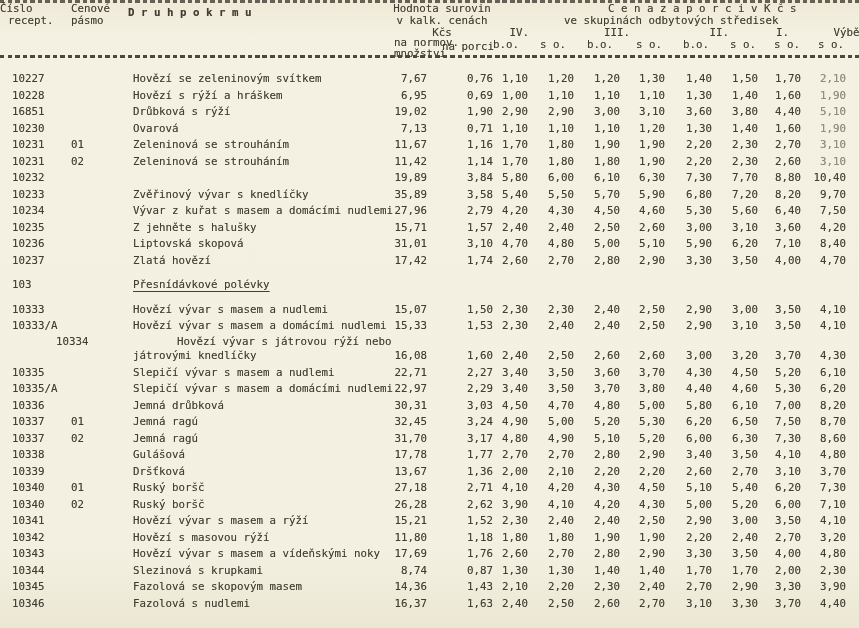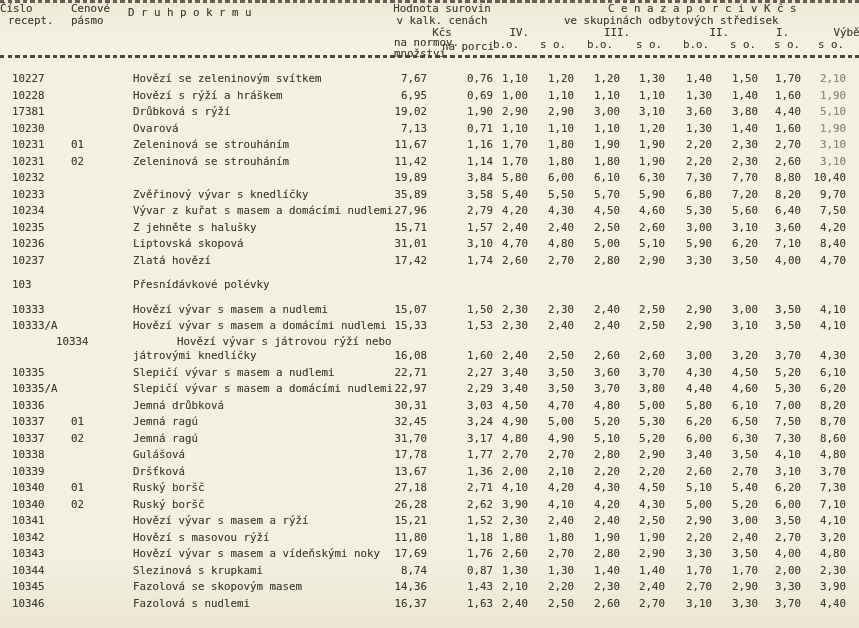--- a/index.html
+++ b/index.html
@@ -15,21 +15,21 @@
   }
   .dashline{
     position:absolute;left:0;width:859px;height:2.5px;
     background:repeating-linear-gradient(90deg,#4e473c 0 4.5px,transparent 4.5px 7.5px);
   }
   .dash-top{top:0;height:3px;opacity:.85;}
   .dash-sep{top:55px;}
   .hdr span{position:absolute;white-space:nowrap;}
   .h-cislo1{left:0;top:2px;}   .h-cislo2{left:8px;top:14px;}
   .h-pasmo1{left:71px;top:2px;}  .h-pasmo2{left:71px;top:14px;}
-  .h-druh{left:128px;top:6px;}
+  .h-druh{left:128px;top:6px;font-weight:bold;}
   .h-hod1{left:390px;top:2px;width:104px;text-align:center;}
   .h-hod2{left:390px;top:14px;width:104px;text-align:center;}
   .h-kcs{left:390px;top:26px;width:104px;text-align:center;}
   .h-norm1{left:394px;top:36px;}
   .h-norm2{left:394px;top:47px;}
   .h-porci{left:442px;top:40px;}
   .h-cena1{left:585px;top:2px;margin-left:23px;}
   .h-cena2{left:564px;top:14px;}
   .h-g{top:26px;text-align:right;}
   .h-g0{left:479px;width:50px;} .h-g1{left:580px;width:50px;}
@@ -40,21 +40,21 @@
   .h-s4{left:683px;} .h-s5{left:730px;} .h-s6{left:774px;} .h-s7{left:818px;}
 
   #rows{position:absolute;top:63px;left:0;width:766px;padding-top:8px;}
   .row{position:relative;height:16.5px;line-height:16.5px;}
   .row.pre{height:13.5px;line-height:13.5px;margin-left:44px;}
   .row.blank{height:8px;}
   .row span{position:absolute;white-space:nowrap;}
   .num{left:12px;}
   .band{left:71px;}
   .name{left:133px;}
-  .underline{text-underline-offset:2.5px;}
+  .underline{text-decoration:underline;text-underline-offset:2.5px;}
   .v{text-align:right;}
   .v0{left:368px;width:59px;} .v1{left:438px;width:55px;}
   .v2{left:494px;width:34px;} .v3{left:540px;width:34px;}
   .v4{left:586px;width:34px;} .v5{left:631px;width:34px;}
   .v6{left:676px;width:36px;} .v7{left:722px;width:36px;}
   .v8{left:765px;width:36px;} .v9{left:806px;width:40px;}
   .row.faint-last .v9{color:#948d7c;}
 </style>
 </head>
 <body>
@@ -116,21 +116,21 @@
         <span class="v v2">1,00</span>
         <span class="v v3">1,10</span>
         <span class="v v4">1,10</span>
         <span class="v v5">1,10</span>
         <span class="v v6">1,30</span>
         <span class="v v7">1,40</span>
         <span class="v v8">1,60</span>
         <span class="v v9">1,90</span>
       </div>
       <div class="row faint-last">
-        <span class="num">17381</span>
+        <span class="num">16851</span>
         <span class="name">Drůbková s rýží</span>
         <span class="v v0">19,02</span>
         <span class="v v1">1,90</span>
         <span class="v v2">2,90</span>
         <span class="v v3">2,90</span>
         <span class="v v4">3,00</span>
         <span class="v v5">3,10</span>
         <span class="v v6">3,60</span>
         <span class="v v7">3,80</span>
         <span class="v v8">4,40</span>

